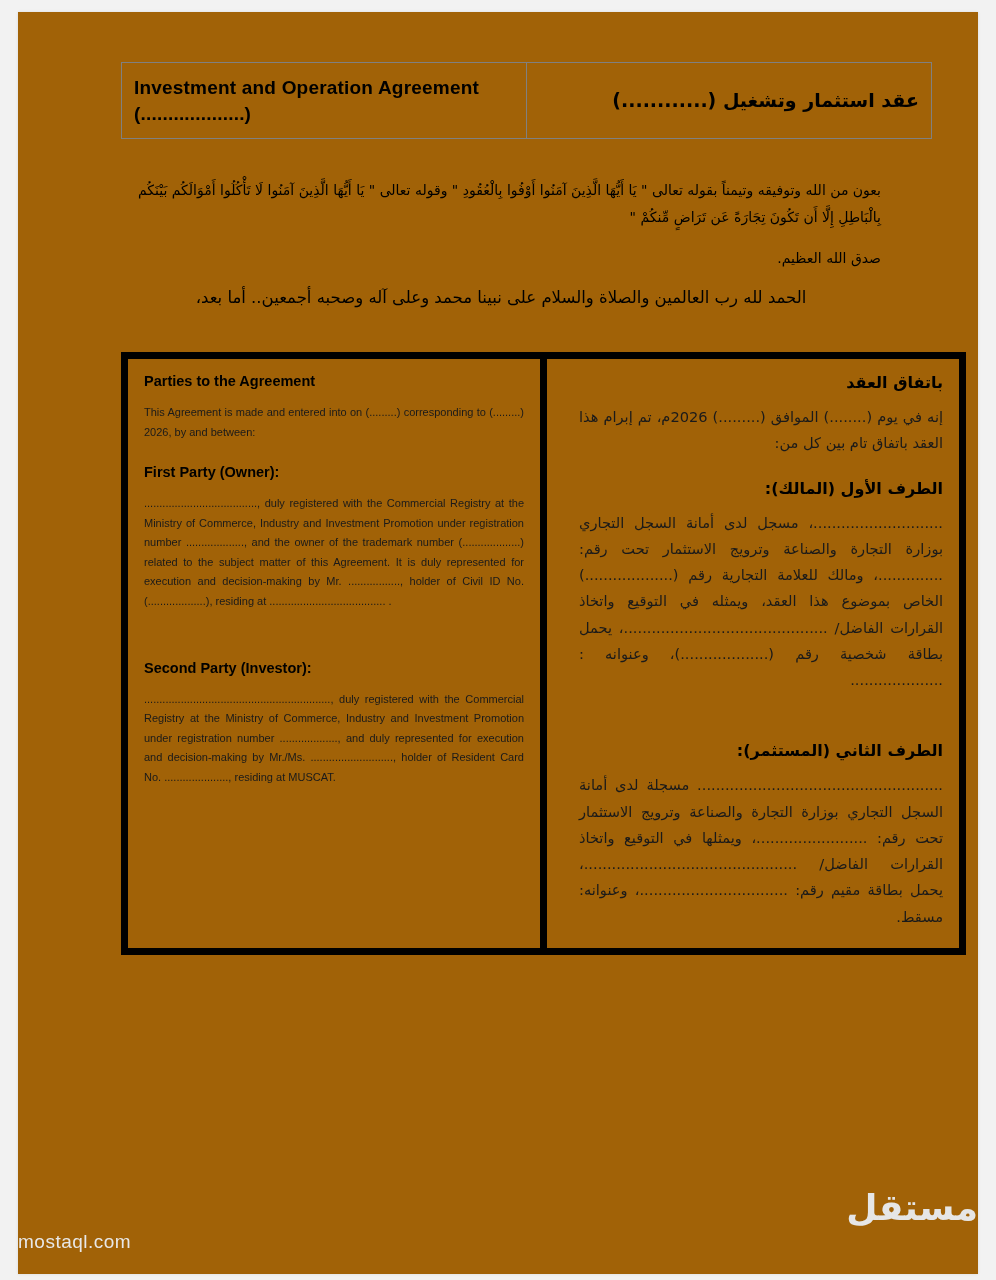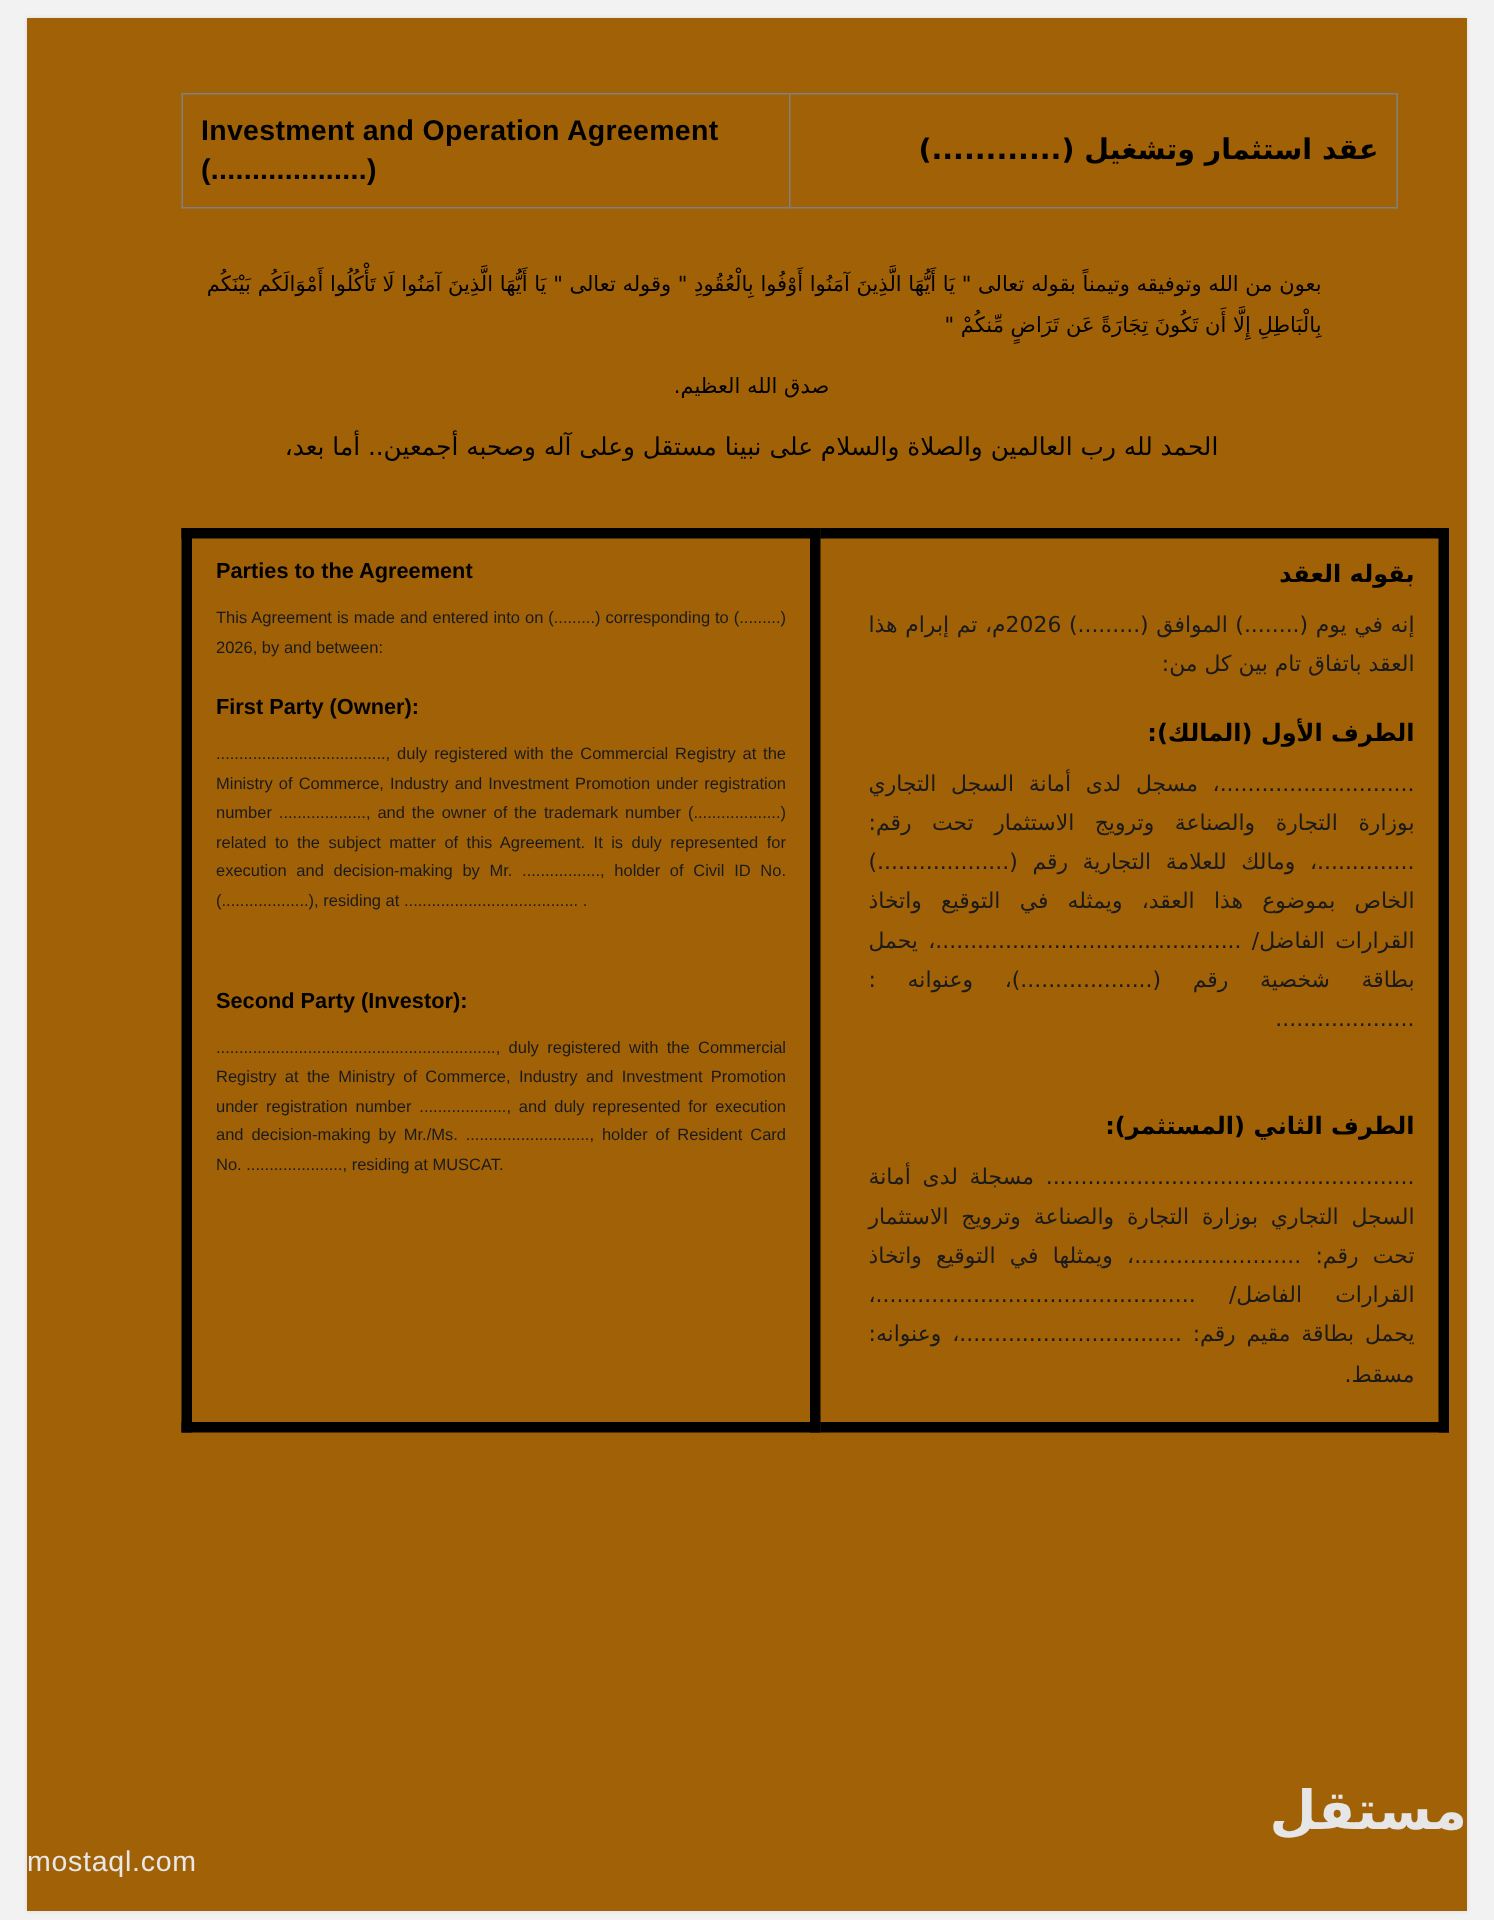--- a/index.html
+++ b/index.html
@@ -74,21 +74,21 @@
     font-size: 14px;
     line-height: 1.95;
     color: #000;
   }
   .sadaq {
     position: absolute;
     left: 103px;
     top: 238px;
     width: 760px;
     direction: rtl;
-    text-align: center;
+    text-align: right;
     font-family: "DejaVu Sans", "Liberation Sans", sans-serif;
     font-size: 14px;
     color: #000;
   }
   .hamd {
     position: absolute;
     left: 103px;
     top: 276px;
     width: 760px;
     direction: rtl;
@@ -196,21 +196,21 @@
           <div class="title-ar">عقد استثمار وتشغيل (............)</div>
         </td>
       </tr>
     </tbody>
   </table>
 
   <div class="quran">بعون من الله وتوفيقه وتيمناً بقوله تعالى " يَا أَيُّهَا الَّذِينَ آمَنُوا أَوْفُوا بِالْعُقُودِ " وقوله تعالى " يَا أَيُّهَا الَّذِينَ آمَنُوا لَا تَأْكُلُوا أَمْوَالَكُم بَيْنَكُم بِالْبَاطِلِ إِلَّا أَن تَكُونَ تِجَارَةً عَن تَرَاضٍ مِّنكُمْ "</div>
 
   <div class="sadaq">صدق الله العظيم.</div>
 
-  <div class="hamd">الحمد لله رب العالمين والصلاة والسلام على نبينا مستقل وعلى آله وصحبه أجمعين.. أما بعد،</div>
+  <div class="hamd">الحمد لله رب العالمين والصلاة والسلام على نبينا محمد وعلى آله وصحبه أجمعين.. أما بعد،</div>
 
   <table class="body-table">
     <tbody>
       <tr>
 
         <td class="col-en">
 
           <div class="h-en">Parties to the Agreement</div>
 
           <div class="p-en">This Agreement is made and entered into on (.........) corresponding to (.........) 2026, by and between:</div>
@@ -222,21 +222,21 @@
           <div class="spacer-block"></div>
 
           <div class="h-en">Second Party (Investor):</div>
 
           <div class="p-en">............................................................., duly registered with the Commercial Registry at the Ministry of Commerce, Industry and Investment Promotion under registration number ..................., and duly represented for execution and decision-making by Mr./Ms. ..........................., holder of Resident Card No. ....................., residing at MUSCAT.</div>
 
         </td>
 
         <td class="col-ar">
 
-          <div class="h-ar">بقوله العقد</div>
+          <div class="h-ar">باتفاق العقد</div>
 
           <div class="p-ar">إنه في يوم (........) الموافق (.........) 2026م، تم إبرام هذا العقد باتفاق تام بين كل من:</div>
 
           <div class="h-ar">الطرف الأول (المالك):</div>
 
           <div class="p-ar">............................، مسجل لدى أمانة السجل التجاري بوزارة التجارة والصناعة وترويج الاستثمار تحت رقم: ..............، ومالك للعلامة التجارية رقم (...................) الخاص بموضوع هذا العقد، ويمثله في التوقيع واتخاذ القرارات الفاضل/ ............................................، يحمل بطاقة شخصية رقم (...................)، وعنوانه : ....................</div>
 
           <div class="spacer-block"></div>
 
           <div class="h-ar">الطرف الثاني (المستثمر):</div>

